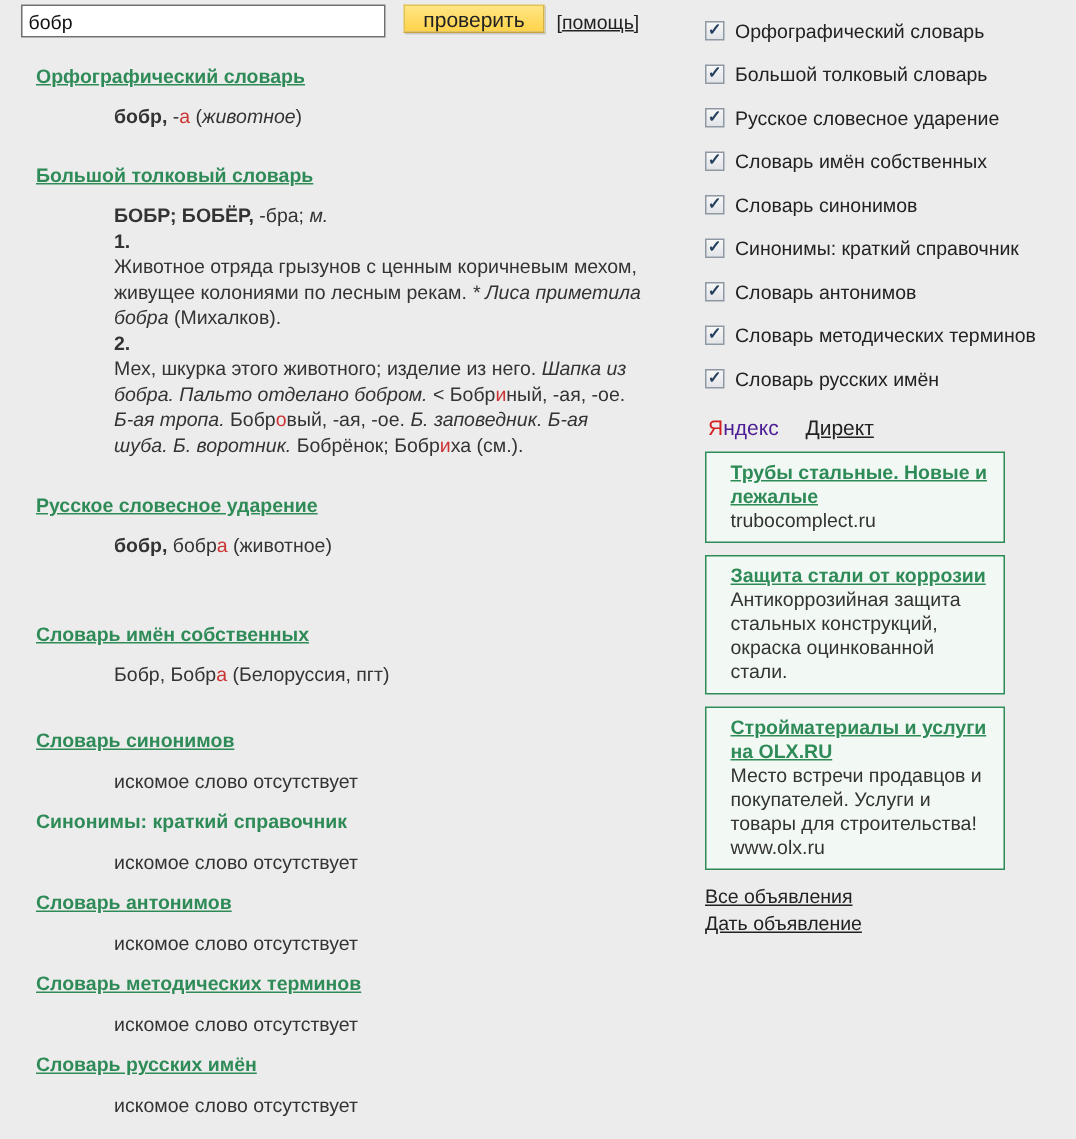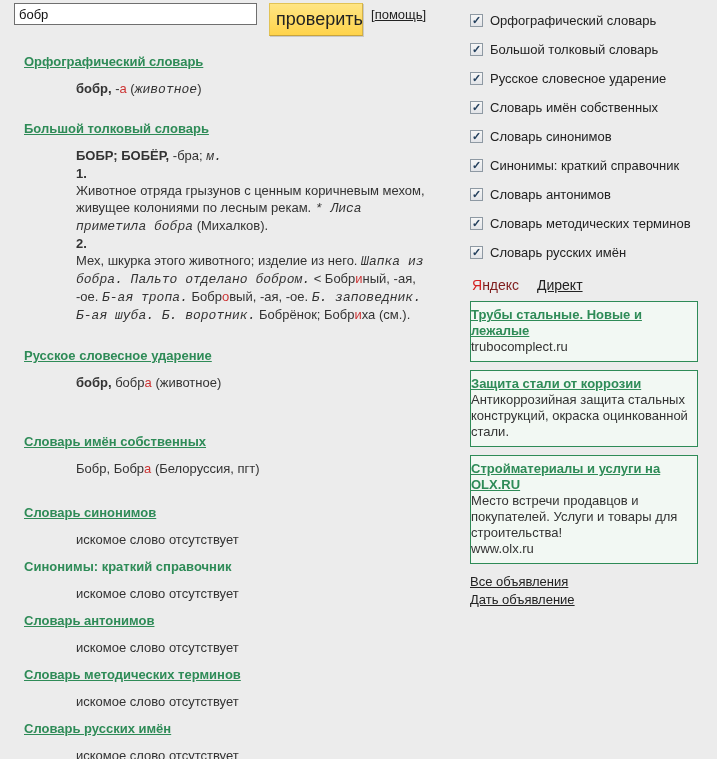--- a/index.html
+++ b/index.html
@@ -15,71 +15,71 @@
   
   .left-col { position:absolute; left:11px; top:0; width:462px; }
 
   .searchbar { display:flex; align-items:flex-start; margin:3px 0 0 3px; }
   .query-input {
     width:243px; height:22px; border:1px solid #6f6f6f; background:#fff;
     font-family:"Liberation Sans", sans-serif; font-size:13px; color:#111;
     padding:2px 4px; outline:none;
   }
   .check-button {
-    margin-left:12px; width:94px; height:33px;
+    margin-left:12px; width:94px; height:19px;
     background:linear-gradient(#ffe584, #ffd34a);
     border:1px solid #e2c355; border-bottom-color:#c8a43e; border-right-color:#d4b247;
     box-shadow:1px 1px 0 #c9c9c9;
-    font-family:"Liberation Sans", sans-serif; font-size:18px; color:#222;
+    font-family:"Liberation Sans", sans-serif; font-size:14px; color:#222;
     cursor:pointer;
   }
   .help { margin-left:8px; margin-top:4px; color:#222; }
   .help a { color:#222; text-decoration:underline; cursor:pointer; }
 
   .sections { margin-top:18px; }
   .dict-heading {
     display:inline-block;
     margin:0 0 11px 13px;
     font-size:13px; font-weight:bold; color:#2e8b57;
     text-decoration:underline; cursor:pointer;
   }
   .dict-heading[data-underline="no"] { text-decoration:none; cursor:default; }
   .sec { }
   .entry {
     margin:0 0 11px 65px; width:392px; line-height:17px; color:#333;
   }
   .paras { margin:0 0 24px 65px; width:355px; }
   .paras p { margin:0; line-height:17px; }
   .run-b { font-weight:bold; }
-  .run-i { font-style:italic;font-family:Liberation Mono, monospace; }
+  .run-i { font-style:italic; }
   .run-r { color:#cc3333; }
   .sec:nth-child(1) .entry { margin-bottom:23px; }
   .sec:nth-child(3) .entry { margin-bottom:43px; }
   .sec:nth-child(4) .entry { margin-bottom:28px; }
 
   
   .right-col { position:absolute; left:470px; top:12px; width:247px; }
   .cb-row { display:flex; align-items:center; height:16px; margin-bottom:13px; }
   .cb {
     width:13px; height:13px; margin-right:7px; flex:0 0 13px;
     border:1px solid #8e99a3; background:linear-gradient(#f7f7f7,#e2e4e8);
     display:inline-flex; align-items:center; justify-content:center;
     font-size:11px; line-height:11px; color:#25415e; cursor:pointer;
   }
   .cb[data-checked="true"]::after { content:"\2713"; font-weight:bold; }
   .cb-label { color:#222; }
 
   .yandex-row { margin:17px 0 8px 2px; font-size:14px; }
   .y-red { color:#d42020; }
-  .y-rest { color:#7f1d1d; }
+  .y-rest { color:#4c1d95; }
   .y-direct { margin-left:14px; color:#222; text-decoration:underline; cursor:pointer; font-size:14px; }
 
   .ad {
-    width:228px; border:1px solid #2e8b57; background:#f2f8f3;
-    padding:5px 8px 6px 0; margin-bottom:8px;
+    width:200px; border:1px solid #2e8b57; background:#f2f8f3;
+    padding:5px 8px 6px 16px; margin-bottom:8px;
   }
   .ad-title {
     display:inline-block; color:#2e8b57; font-weight:bold;
     text-decoration:underline; line-height:16px; cursor:pointer;
   }
   .ad-body { line-height:16px; color:#333; }
   .ad-url { line-height:16px; color:#333; }
 
   .ad-links { margin-top:9px; }
   .ad-links a { display:block; color:#222; text-decoration:underline; line-height:18px; cursor:pointer; }

